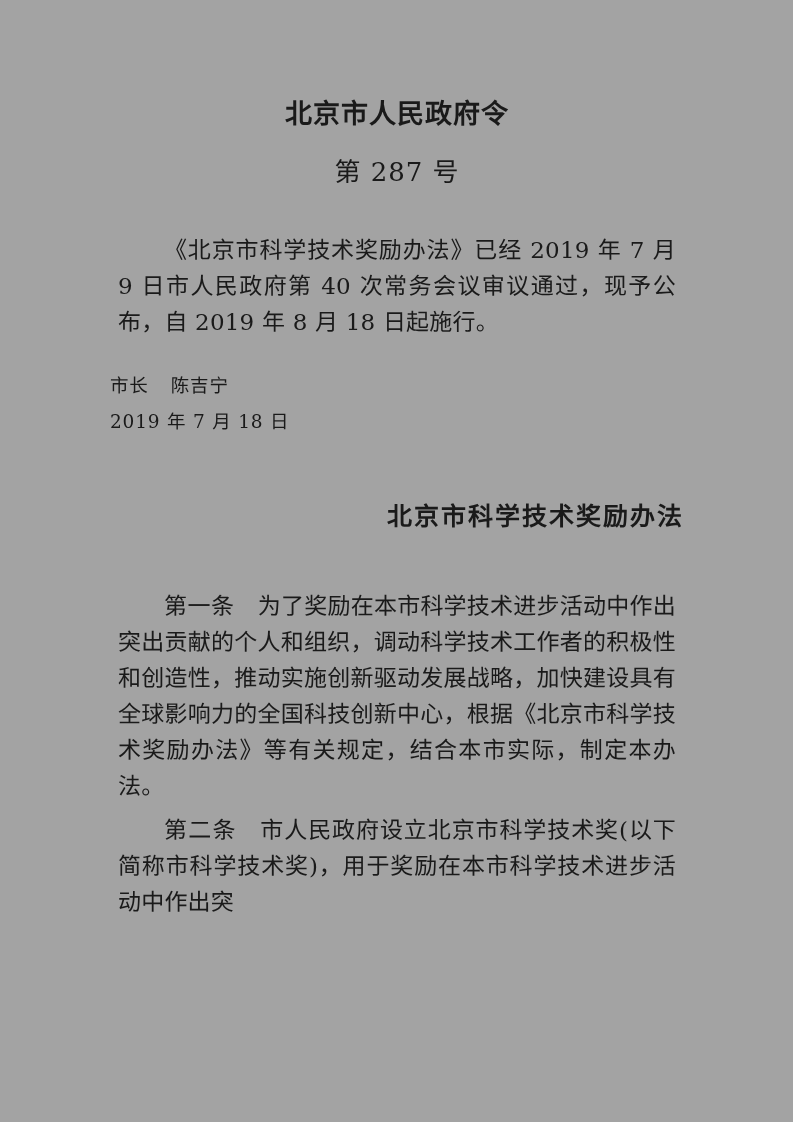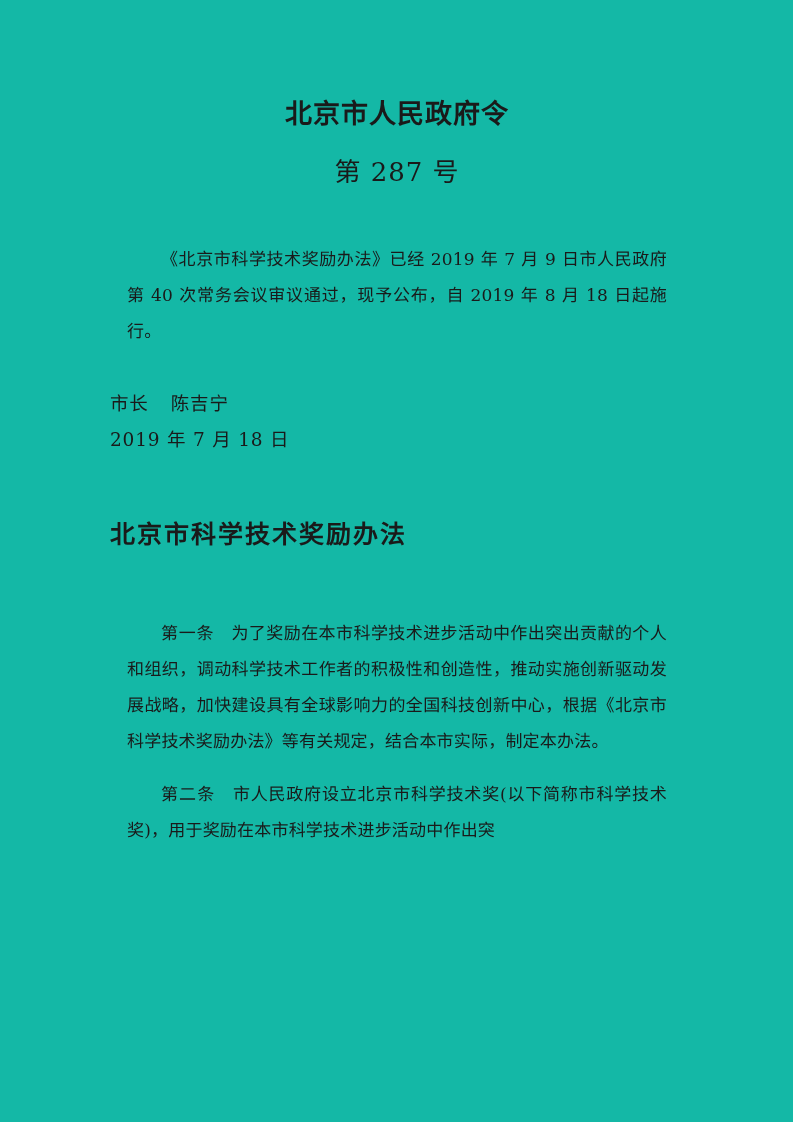--- a/index.html
+++ b/index.html
@@ -6,21 +6,21 @@
   html, body {
     margin: 0;
     padding: 0;
     background: #ffffff;
   }
 
   .page {
     position: relative;
     width: 793px;
     height: 1122px;
-    background: #14b8a6;
+    background: #a3a3a3;
     margin: 0 auto;
     overflow: hidden;
     box-sizing: border-box;
     font-family: "DejaVu Serif", "Liberation Serif", serif;
     color: #1a1a1a;
     padding-left: 40px;
   }
 
   .content {
     position: absolute;
@@ -47,39 +47,39 @@
     font-size: 26px;
     line-height: 34px;
     font-weight: 500;
     letter-spacing: 1px;
     margin: 16px;
     padding-top: 8px;
     font-family: "DejaVu Serif", "Liberation Serif", serif;
   }
 
   .doc-title {
-    text-align: left;
+    text-align: right;
     font-size: 25px;
     line-height: 34px;
     font-weight: 600;
     letter-spacing: 2px;
     margin: 0;
     padding-top: 60px;
     font-family: "DejaVu Serif", "Liberation Serif", serif;
   }
 
   
 
   .body-block {
     padding-top: 19px;
   }
 
   p.para {
-    margin: 17px;
-    font-size: 17px;
+    margin: 8px;
+    font-size: 23px;
     line-height: 36px;
     text-align: justify;
     text-justify: inter-character;
     text-align-last: left;
     word-break: break-all;
     font-family: "DejaVu Serif", "Liberation Serif", serif;
     letter-spacing: 0.2px;
   }
 
   p.para.indent {

